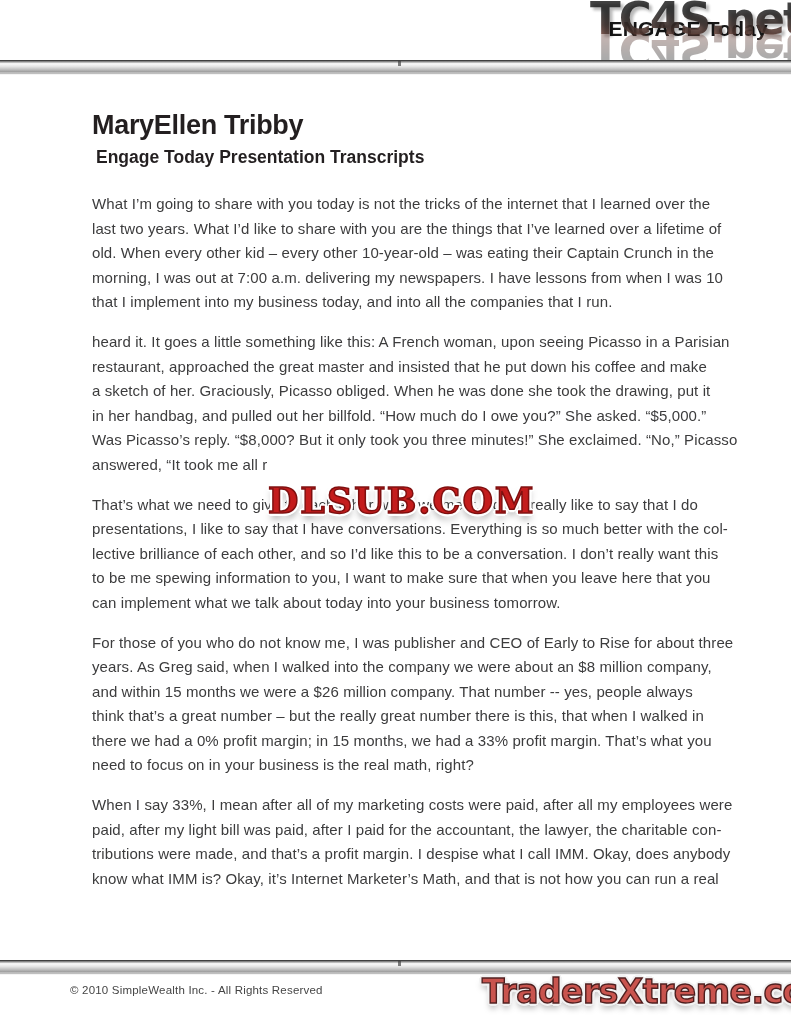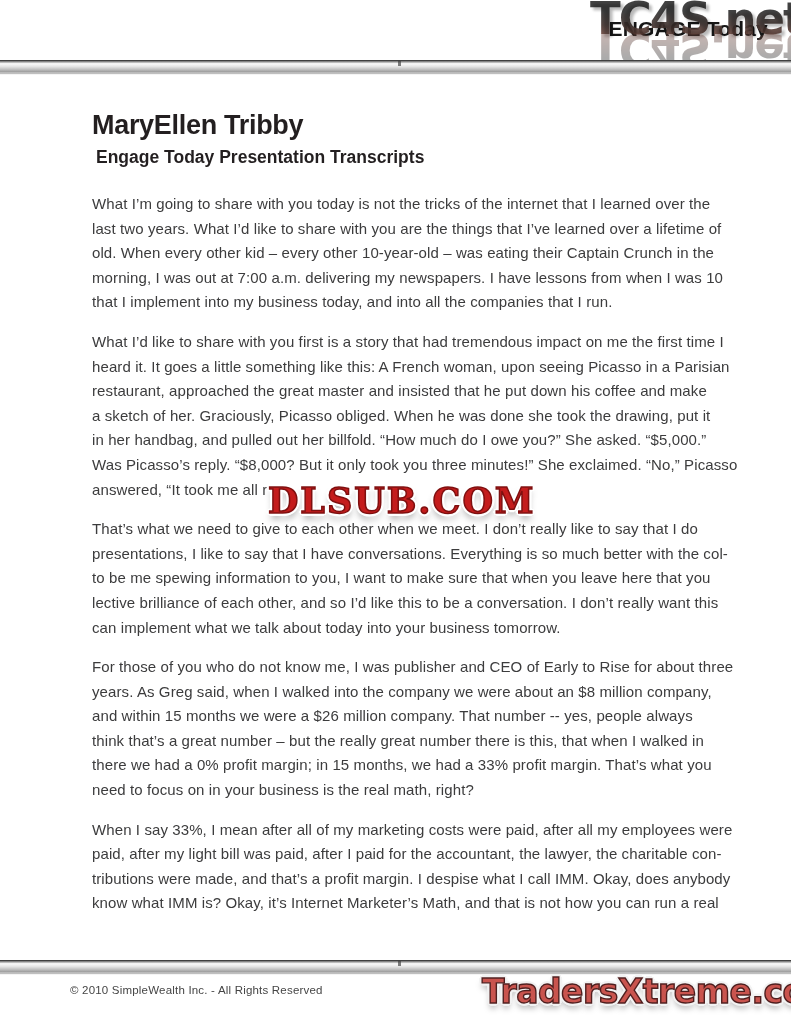--- a/index.html
+++ b/index.html
@@ -126,34 +126,33 @@
     <div class="para">
 
     <div class="line">What I’m going to share with you today is not the tricks of the internet that I learned over the</div>
         <div class="line">last two years. What I’d like to share with you are the things that I’ve learned over a lifetime of</div>
         <div class="line">old. When every other kid – every other 10-year-old – was eating their Captain Crunch in the</div>
         <div class="line">morning, I was out at 7:00 a.m. delivering my newspapers. I have lessons from when I was 10</div>
         <div class="line">that I implement into my business today, and into all the companies that I run.</div>
       </div>
     <div class="para">
 
-    <div class="line">What I’d like to share with you first is a story that had tremendous impact on me the first time I</div>
         <div class="line">heard it. It goes a little something like this: A French woman, upon seeing Picasso in a Parisian</div>
         <div class="line">restaurant, approached the great master and insisted that he put down his coffee and make</div>
         <div class="line">a sketch of her. Graciously, Picasso obliged. When he was done she took the drawing, put it</div>
         <div class="line">in her handbag, and pulled out her billfold. “How much do I owe you?” She asked. “$5,000.”</div>
         <div class="line">Was Picasso’s reply. “$8,000? But it only took you three minutes!” She exclaimed. “No,” Picasso</div>
         <div class="line">answered, “It took me all r</div>
       </div>
     <div class="para">
 
     <div class="line">That’s what we need to give to each other when we meet. I don’t really like to say that I do</div>
         <div class="line">presentations, I like to say that I have conversations. Everything is so much better with the col-</div>
+        <div class="line">lective brilliance of each other, and so I’d like this to be a conversation. I don’t really want this</div>
         <div class="line">to be me spewing information to you, I want to make sure that when you leave here that you</div>
-        <div class="line">lective brilliance of each other, and so I’d like this to be a conversation. I don’t really want this</div>
         <div class="line">can implement what we talk about today into your business tomorrow.</div>
       </div>
     <div class="para">
 
     <div class="line">For those of you who do not know me, I was publisher and CEO of Early to Rise for about three</div>
         <div class="line">years. As Greg said, when I walked into the company we were about an $8 million company,</div>
         <div class="line">and within 15 months we were a $26 million company. That number -- yes, people always</div>
         <div class="line">think that’s a great number – but the really great number there is this, that when I walked in</div>
         <div class="line">there we had a 0% profit margin; in 15 months, we had a 33% profit margin. That’s what you</div>
         <div class="line">need to focus on in your business is the real math, right?</div>

